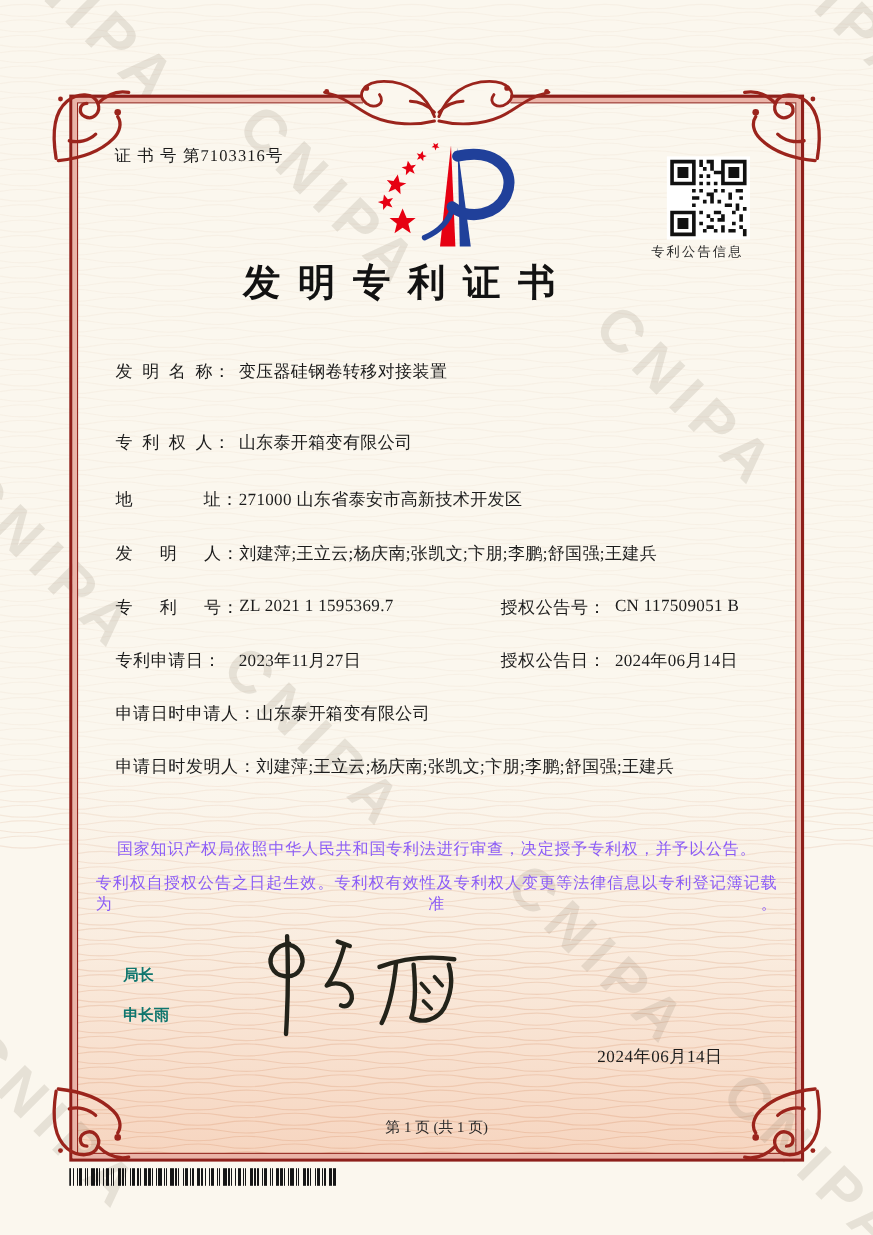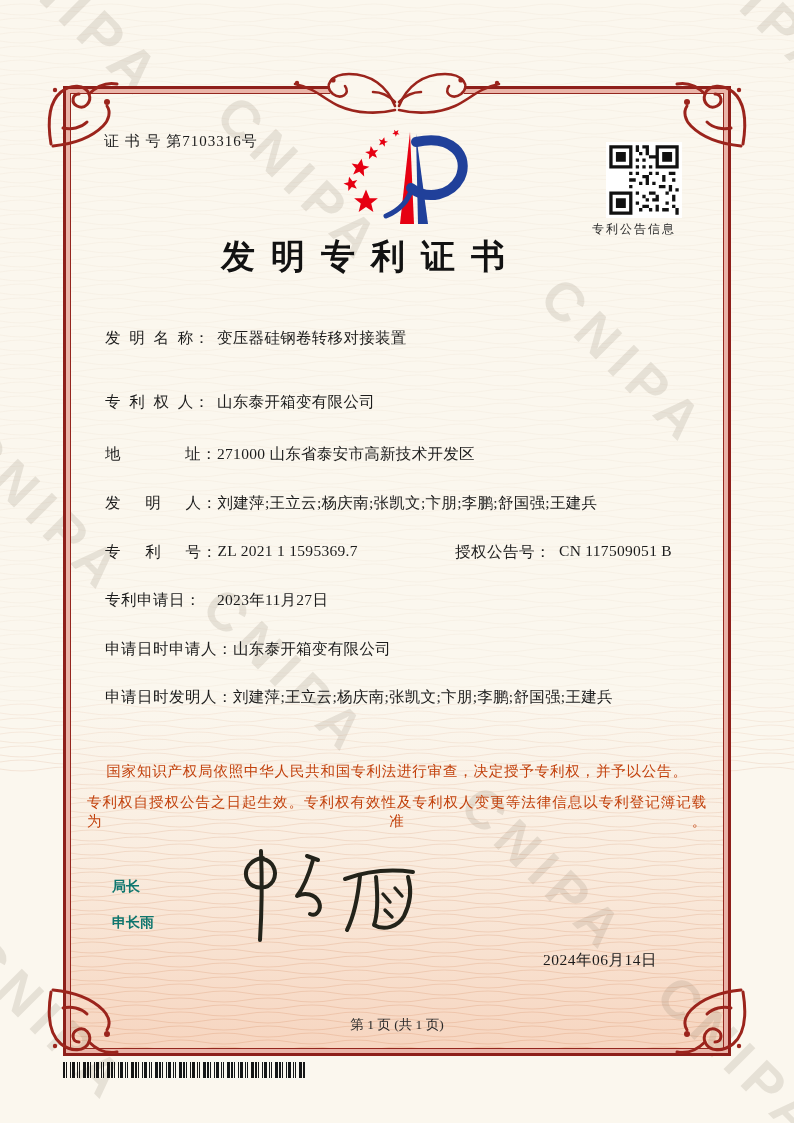--- a/index.html
+++ b/index.html
@@ -34,21 +34,21 @@
            font-size:12px;letter-spacing:2px;color:#2a2a2a;}
   .title{position:absolute;left:0;top:234px;width:726px;margin:0;z-index:4;text-align:center;
          font-size:34px;font-weight:bold;letter-spacing:16px;text-indent:16px;color:#121212;
          font-family:"Liberation Serif","DejaVu Serif",serif;}
   .row{position:absolute;left:105px;width:600px;z-index:4;font-size:15.5px;letter-spacing:.5px;}
   .lbl{display:inline-block;min-width:112px;vertical-align:top;}
   .val{letter-spacing:.3px;}
   .col2{position:absolute;left:350px;top:0;white-space:nowrap;}
   .col2 .lbl{min-width:96px;margin-right:8px;}
   .st{position:absolute;left:87px;width:620px;z-index:4;font-size:14.5px;letter-spacing:.8px;
-      color:#c2410c;margin:0;}
+      color:#8b5cf6;margin:0;}
   .st1{top:762px;text-align:center;}
   .st2{top:793px;text-align:justify;text-align-last:justify;}
   .post,.cname{position:absolute;left:112px;z-index:4;font-size:14px;font-weight:bold;
       font-family:"Liberation Sans","DejaVu Sans",sans-serif;color:#0f766e;}
   .post{top:878px;}
   .cname{top:914px;}
   .sig{position:absolute;left:225px;top:846px;width:212px;height:102px;z-index:4;}
   .issuedate{position:absolute;left:543px;top:950px;z-index:4;font-size:15.5px;letter-spacing:.5px;}
   .pageno{position:absolute;left:0;top:1016px;width:794px;z-index:4;text-align:center;
           font-size:13.5px;color:#2a2a2a;}
@@ -310,20 +310,21 @@
   </div>
   <div class="row" style="top:493px">
     <span class="lbl">发 　明 　人：</span><span class="val">刘建萍;王立云;杨庆南;张凯文;卞朋;李鹏;舒国强;王建兵</span>
   </div>
   <div class="row" style="top:542px">
     <span class="lbl">专 　利 　号：</span><span class="val">ZL 2021 1 1595369.7</span>
     <span class="col2"><span class="lbl">授权公告号：</span><span class="val">CN 117509051 B</span></span>
   </div>
   <div class="row" style="top:590px">
     <span class="lbl">专利申请日：</span><span class="val">2023年11月27日</span>
+    <span class="col2"><span class="lbl">授权公告日：</span><span class="val">2024年06月14日</span></span>
   </div>
   <div class="row" style="top:639px">
     <span class="lbl">申请日时申请人：</span><span class="val">山东泰开箱变有限公司</span>
   </div>
   <div class="row" style="top:687px">
     <span class="lbl">申请日时发明人：</span><span class="val">刘建萍;王立云;杨庆南;张凯文;卞朋;李鹏;舒国强;王建兵</span>
   </div>
 
   <p class="st st1">国家知识产权局依照中华人民共和国专利法进行审查，决定授予专利权，并予以公告。</p>
   <p class="st st2">专利权自授权公告之日起生效。专利权有效性及专利权人变更等法律信息以专利登记簿记载为准。</p>

